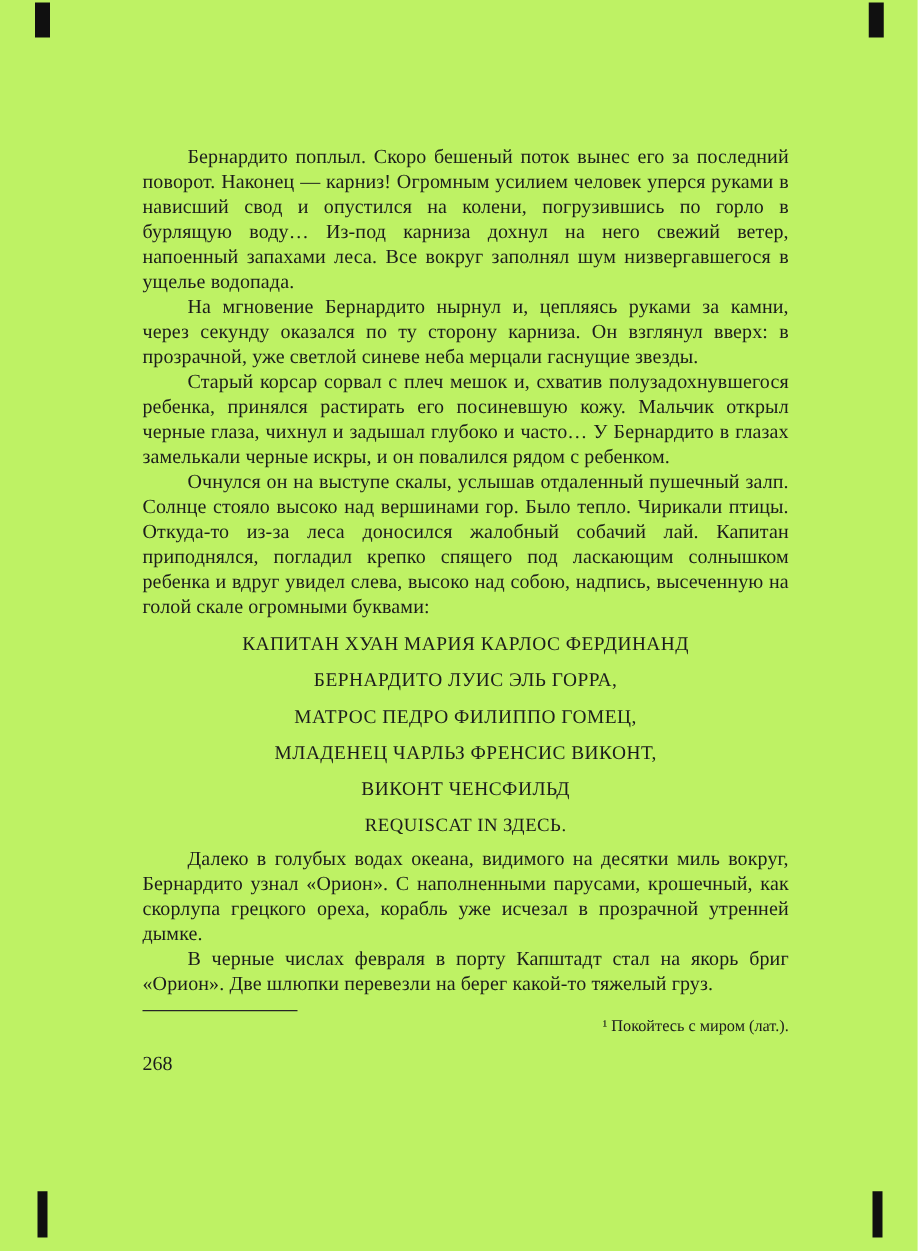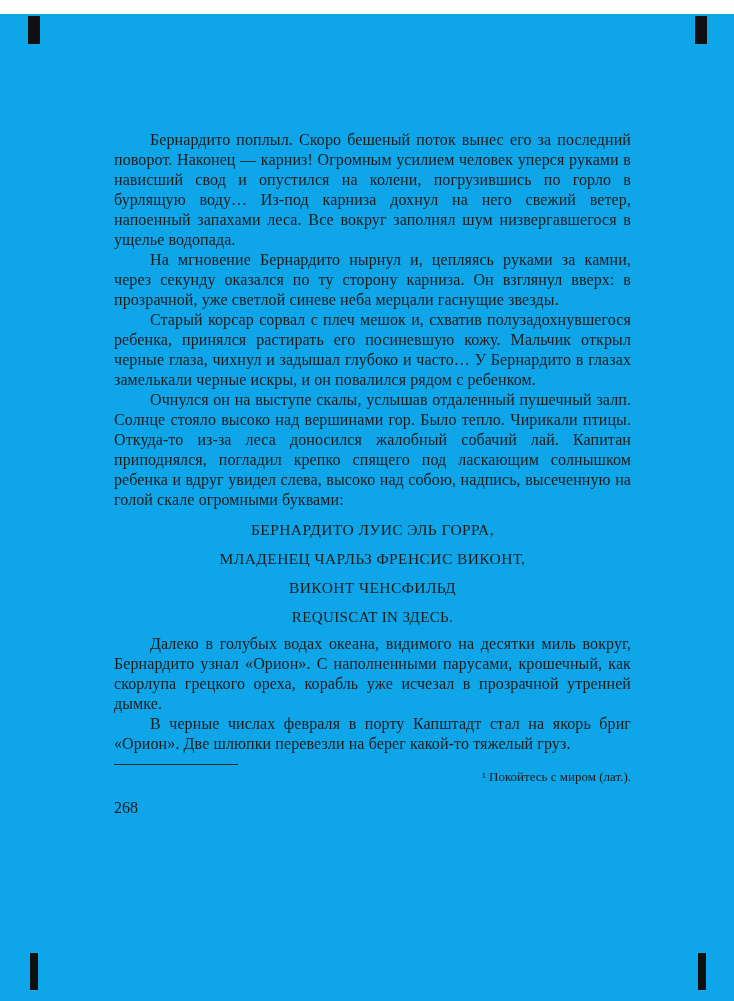--- a/index.html
+++ b/index.html
@@ -11,22 +11,21 @@
     width: 734px;
     height: 1001px;
     position: relative;
     font-family: "Liberation Serif", "DejaVu Serif", serif;
     color: #1c1c1c;
     overflow: hidden;
   }
   .page {
     position: absolute;
     inset: 0;
-    background: #0ea5e9;
-    margin-top: 14px;
+    background: #bef264;
   }
   
   .corner-mark {
     position: absolute;
     background: #101010;
   }
   .corner-mark.top-left    { left: 28px;  top: 2px;     width: 12px; height: 28px; }
   .corner-mark.top-right   { right: 27px; top: 2px;     width: 12px; height: 28px; }
   .corner-mark.bottom-left { left: 30px;  bottom: 11px; width: 8px;  height: 37px; }
   .corner-mark.bottom-right{ right: 28px; bottom: 11px; width: 8px;  height: 37px; }
@@ -89,21 +88,23 @@
   <div class="corner-mark bottom-right"></div>
 
   <div class="text-block">
 
     <p class="par">Бернардито поплыл. Скоро бешеный поток вынес его за последний поворот. Наконец — карниз! Огромным усилием человек уперся руками в нависший свод и опустился на колени, погрузившись по горло в бурлящую воду… Из-под карниза дохнул на него свежий ветер, напоенный запахами леса. Все вокруг заполнял шум низвергавшегося в ущелье водопада.</p>
     <p class="par">На мгновение Бернардито нырнул и, цепляясь руками за камни, через секунду оказался по ту сторону карниза. Он взглянул вверх: в прозрачной, уже светлой синеве неба мерцали гаснущие звезды.</p>
     <p class="par">Старый корсар сорвал с плеч мешок и, схватив полузадохнувшегося ребенка, принялся растирать его посиневшую кожу. Мальчик открыл черные глаза, чихнул и задышал глубоко и часто… У Бернардито в глазах замелькали черные искры, и он повалился рядом с ребенком.</p>
     <p class="par">Очнулся он на выступе скалы, услышав отдаленный пушечный залп. Солнце стояло высоко над вершинами гор. Было тепло. Чирикали птицы. Откуда-то из-за леса доносился жалобный собачий лай. Капитан приподнялся, погладил крепко спящего под ласкающим солнышком ребенка и вдруг увидел слева, высоко над собою, надпись, высеченную на голой скале огромными буквами:</p>
 
     <div class="inscription">
+      <div class="ins-line">КАПИТАН ХУАН МАРИЯ КАРЛОС ФЕРДИНАНД</div>
       <div class="ins-line">БЕРНАРДИТО ЛУИС ЭЛЬ ГОРРА,</div>
+      <div class="ins-line">МАТРОС ПЕДРО ФИЛИППО ГОМЕЦ,</div>
       <div class="ins-line">МЛАДЕНЕЦ ЧАРЛЬЗ ФРЕНСИС ВИКОНТ,</div>
       <div class="ins-line">ВИКОНТ ЧЕНСФИЛЬД</div>
       <div class="ins-line latin">REQUISCAT IN ЗДЕСЬ.</div>
     </div>
 
     <p class="par">Далеко в голубых водах океана, видимого на десятки миль вокруг, Бернардито узнал «Орион». С наполненными парусами, крошечный, как скорлупа грецкого ореха, корабль уже исчезал в прозрачной утренней дымке.</p>
     <p class="par">В черные числах февраля в порту Капштадт стал на якорь бриг «Орион». Две шлюпки перевезли на берег какой-то тяжелый груз.</p>
 
     <hr class="footnote-rule">
     <p class="footnote">¹ Покойтесь с миром (лат.).</p>

